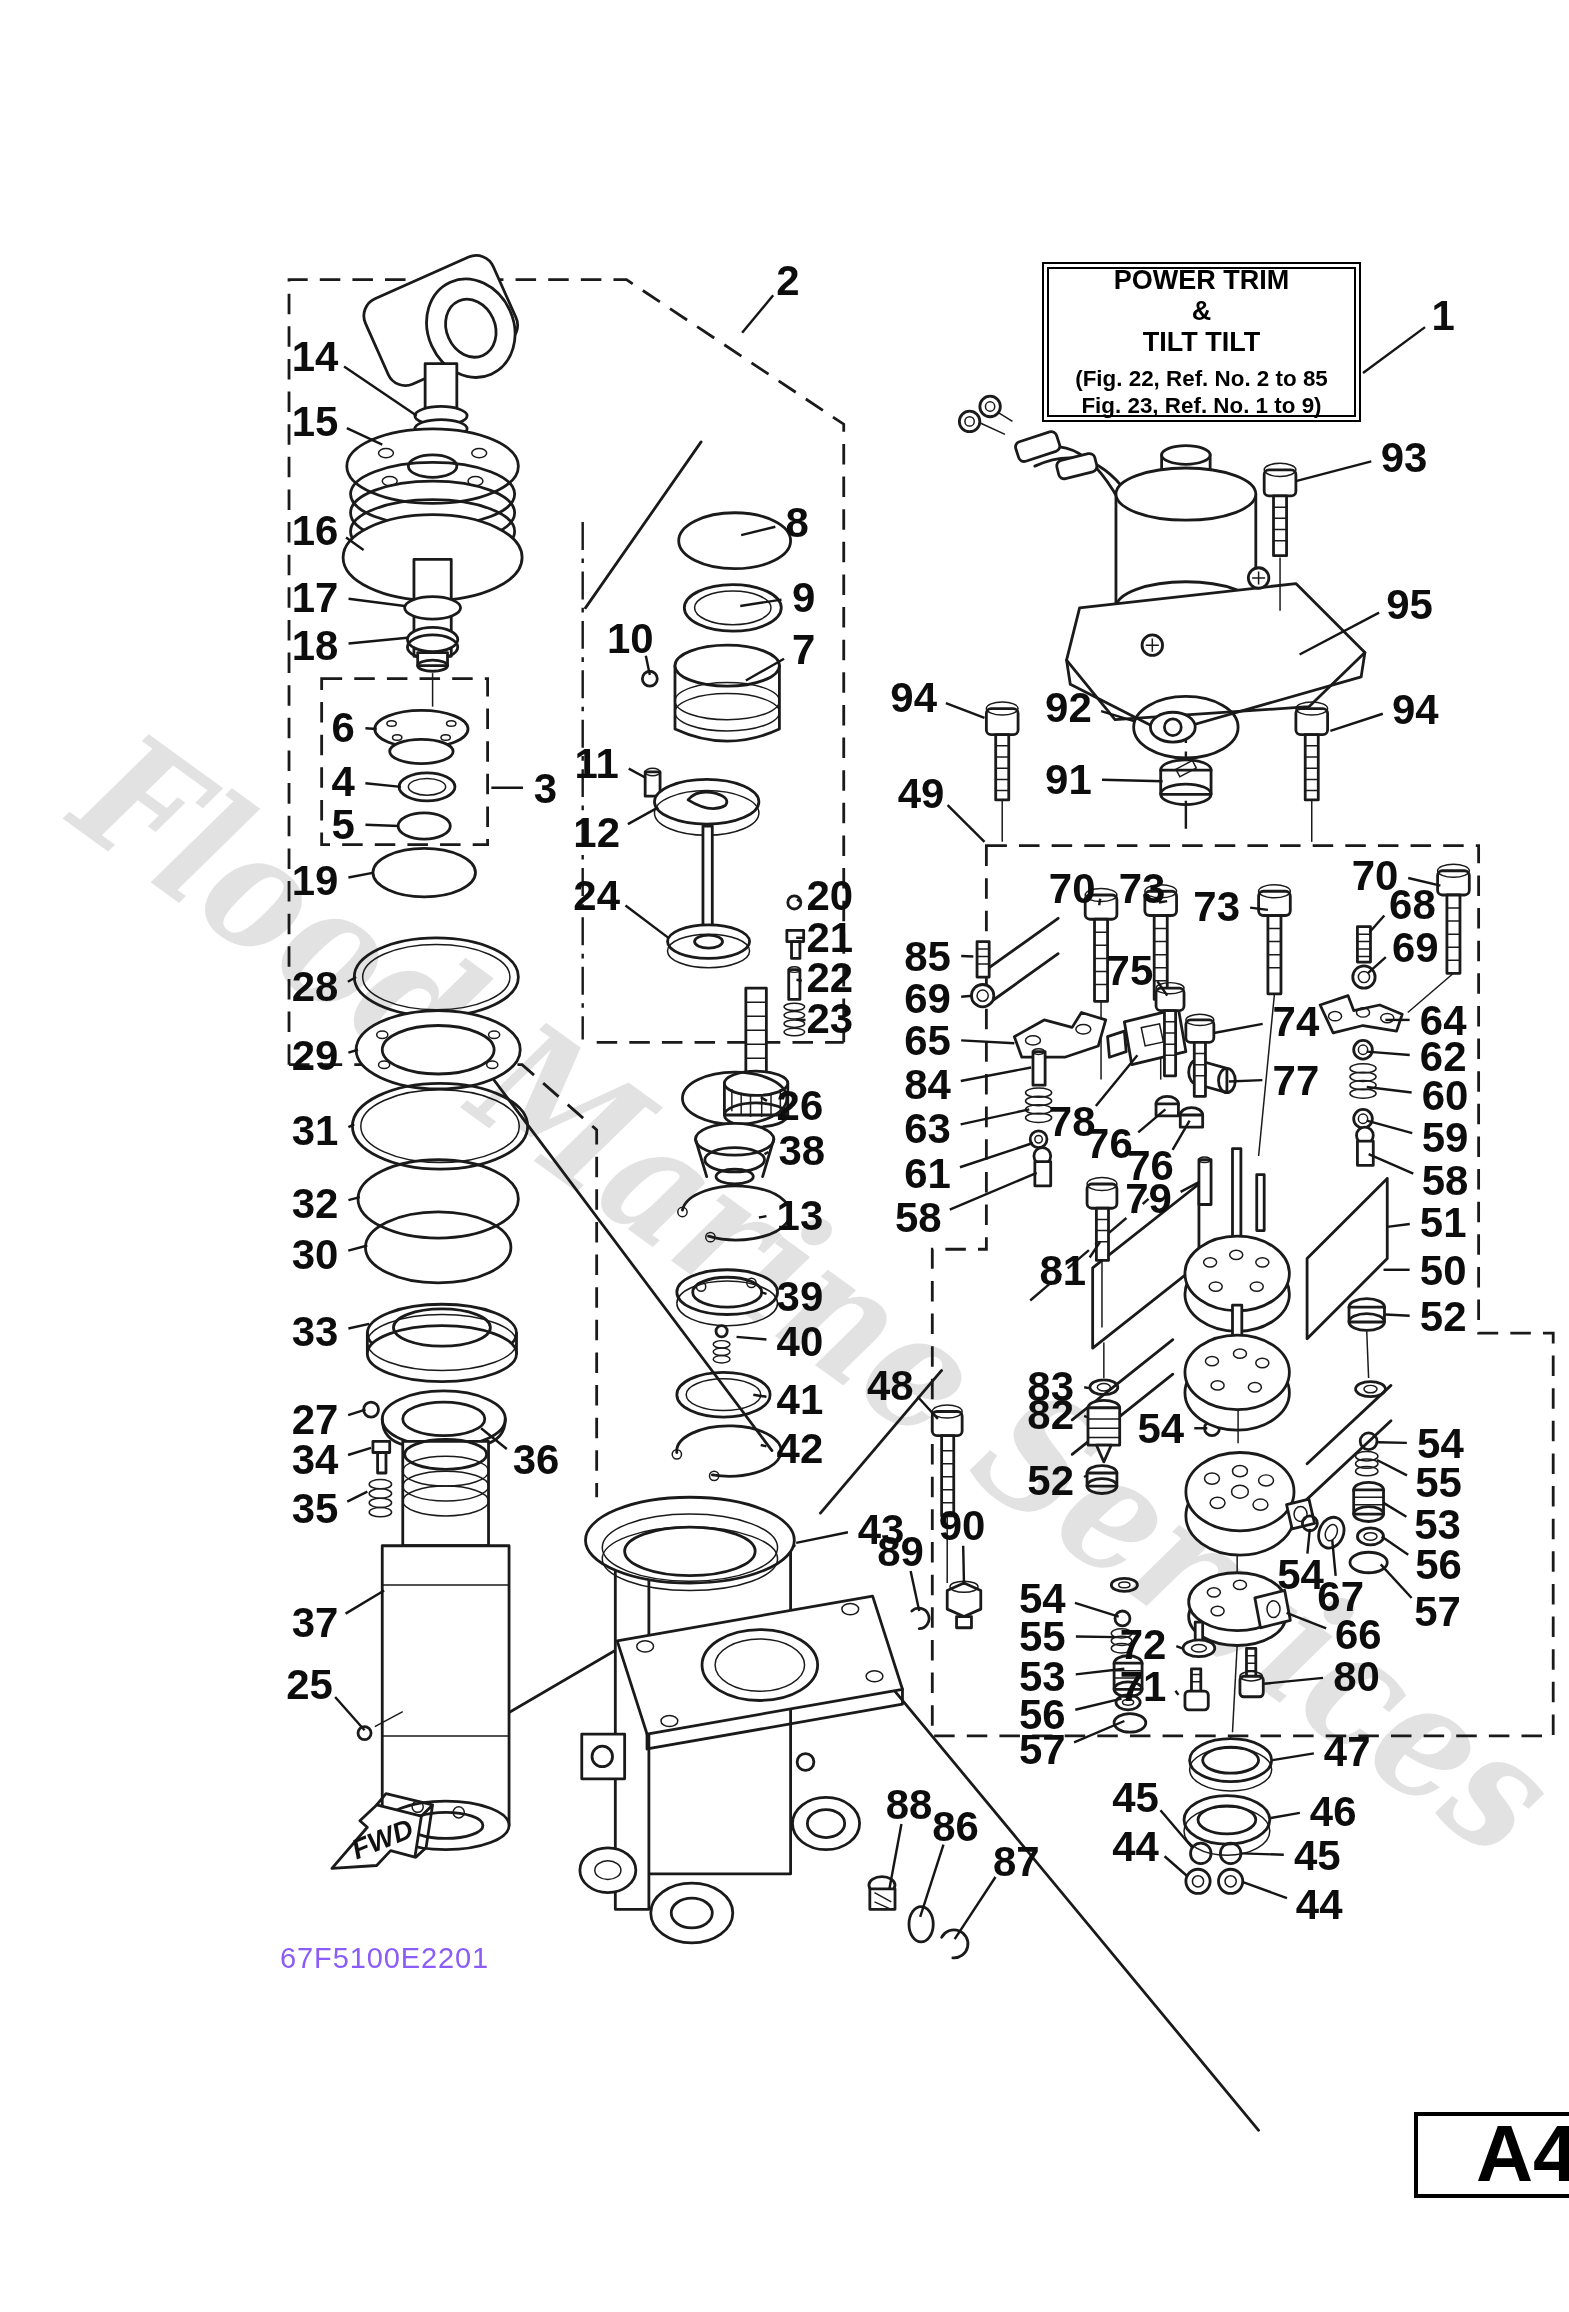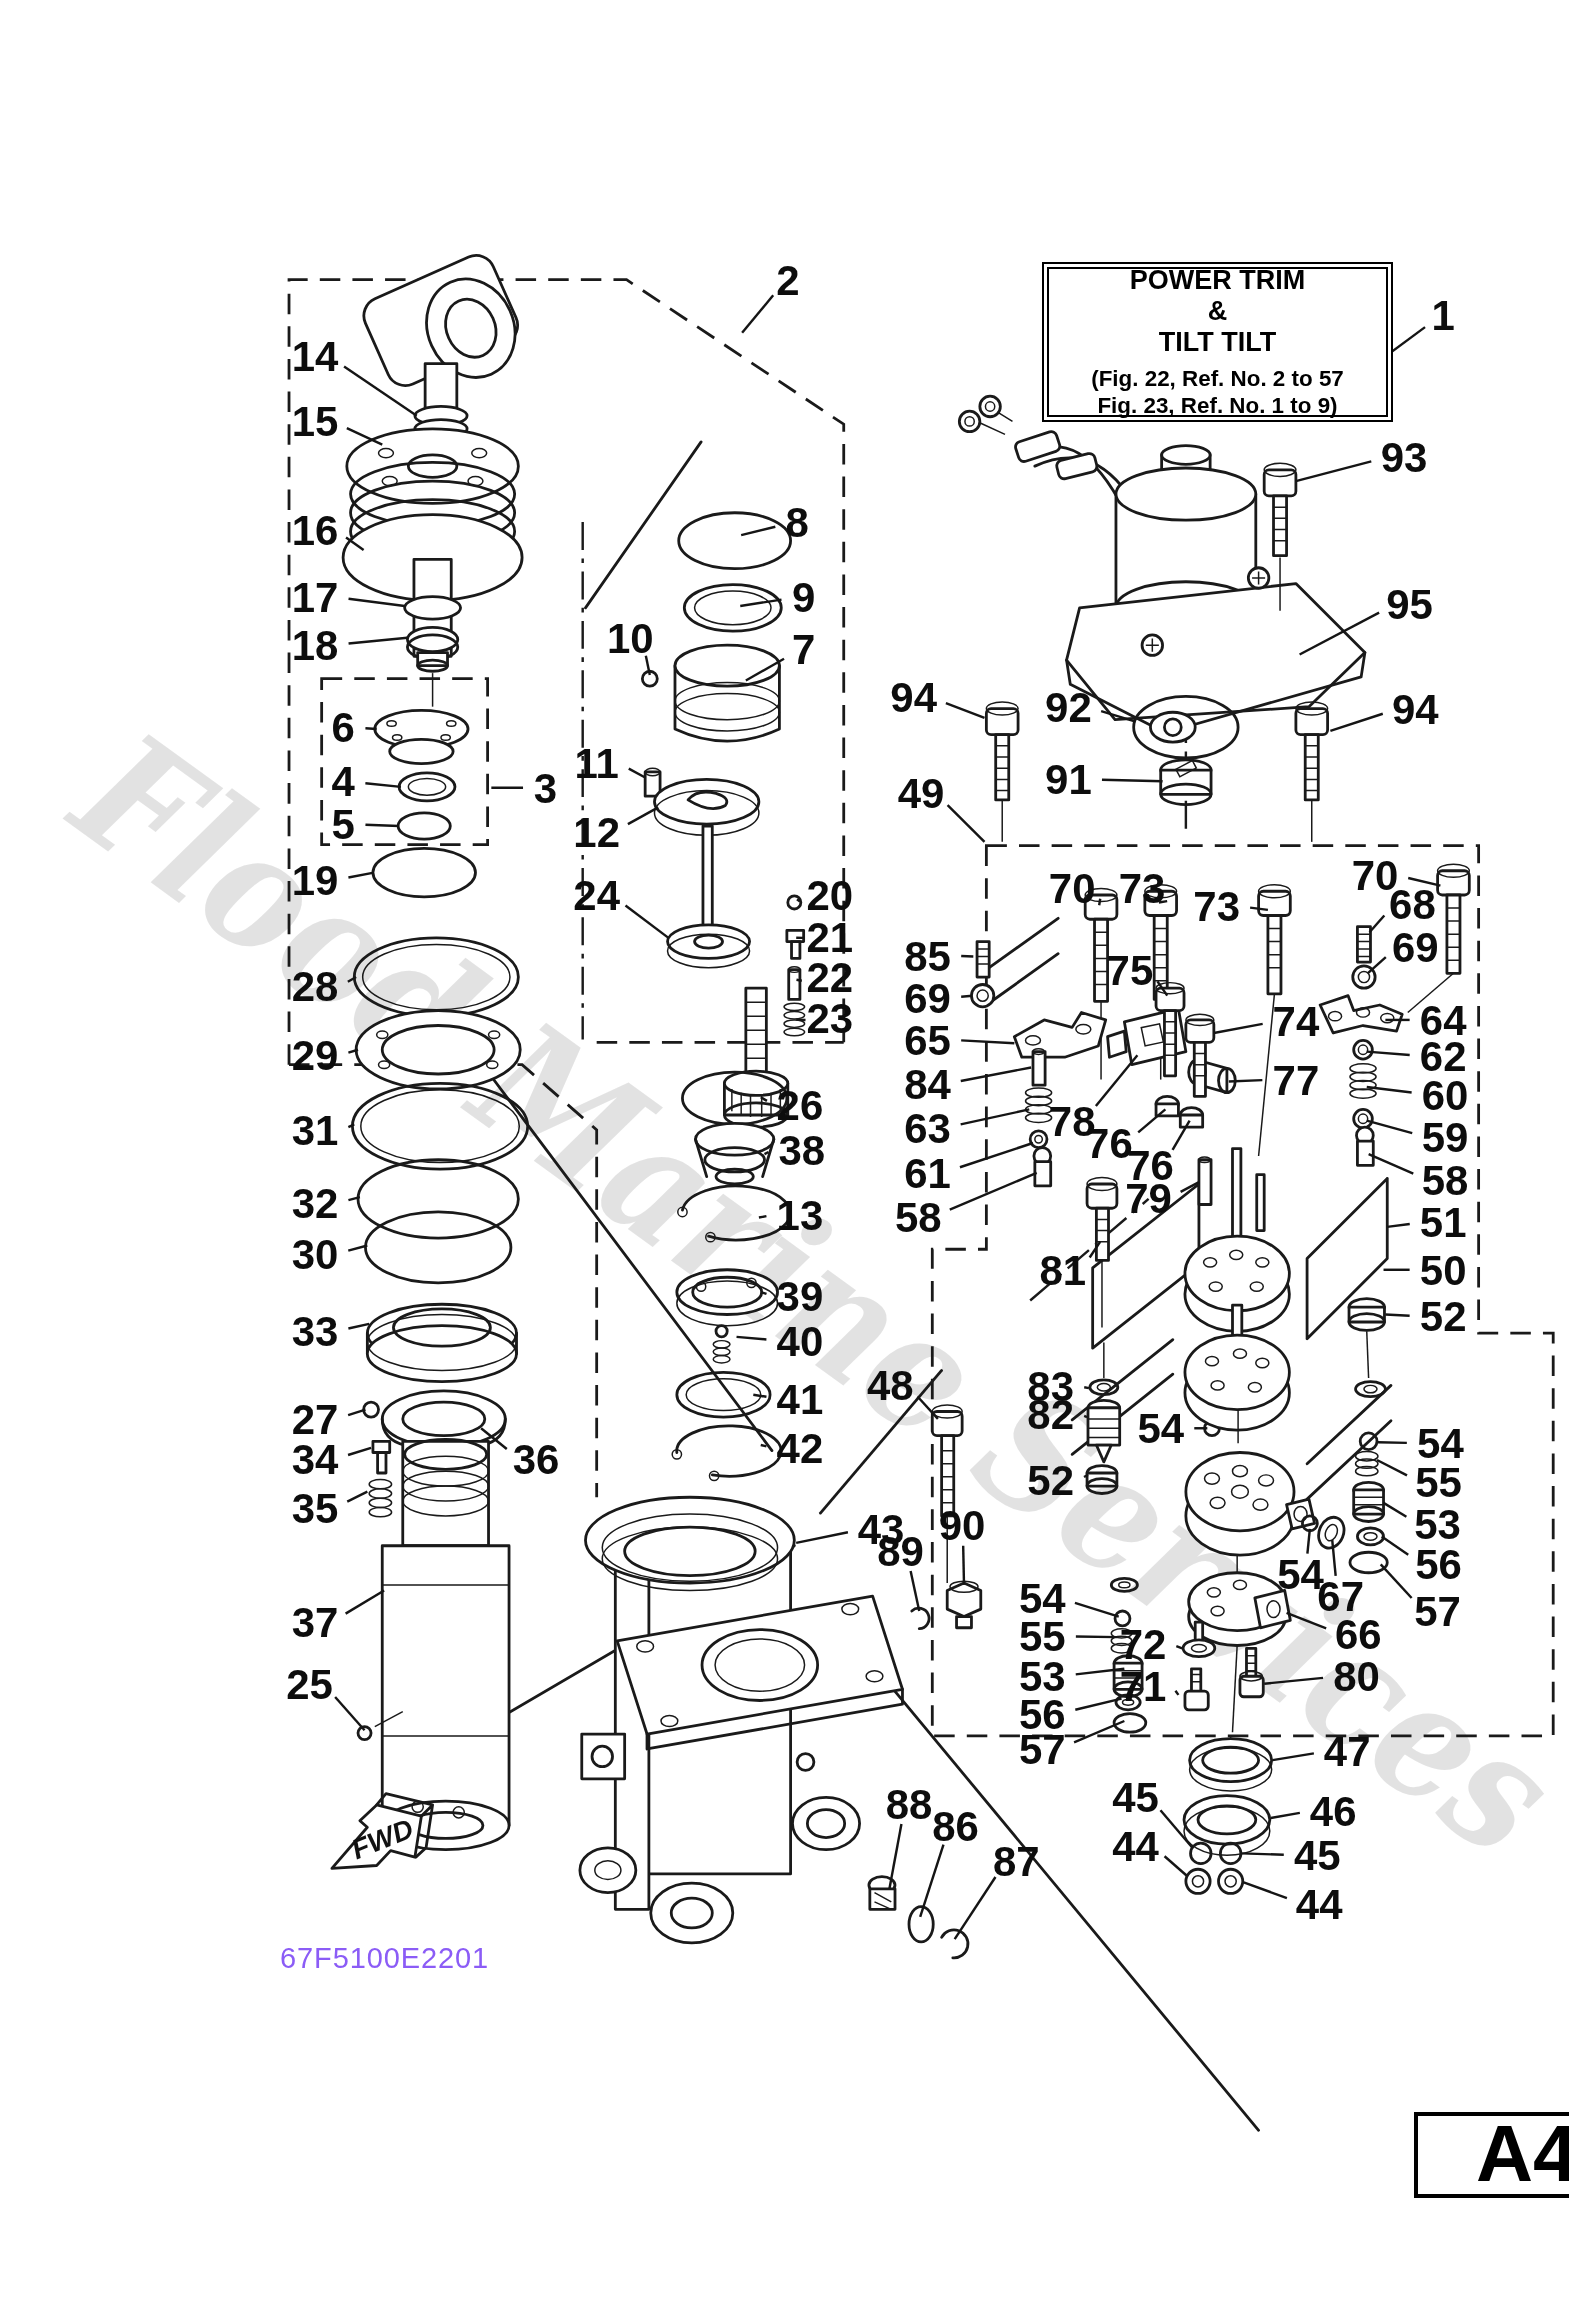--- a/index.html
+++ b/index.html
@@ -6,21 +6,21 @@
   #page{position:relative;width:1570px;height:2313px;background:#ffffff;overflow:hidden;
         font-family:"Liberation Sans",sans-serif;}
   #art{position:absolute;left:0;top:0;}
   svg .ln{stroke:#1a1a1a;stroke-width:3;fill:none;stroke-linecap:round;stroke-linejoin:round;}
   svg .f{fill:#ffffff;}
   svg .thin{stroke:#1a1a1a;stroke-width:1.6;fill:none;}
   svg .dash{stroke:#1a1a1a;stroke-width:3;fill:none;stroke-dasharray:22 13;}
   svg .dashdot{stroke:#1a1a1a;stroke-width:2.6;fill:none;stroke-dasharray:30 9 5 9;}
   svg .callout-text{font-family:"Liberation Sans",sans-serif;font-size:45px;font-weight:bold;fill:#0d0d0d;}
   svg .leader{stroke:#151515;stroke-width:2.6;fill:none;}
-  .titlebox{position:absolute;left:1042px;top:262px;width:351px;height:160px;
+  .titlebox{position:absolute;left:1042px;top:262px;width:319px;height:160px;
     border:2.8px solid #000;background:#fff;box-sizing:border-box;padding:2.8px;z-index:5;}
   .titlebox-inner{border:2.8px solid #000;width:100%;height:100%;box-sizing:border-box;
     display:flex;flex-direction:column;align-items:center;justify-content:center;text-align:center;}
   .tb-main{font-size:27px;font-weight:bold;line-height:31px;color:#000;}
   .tb-fig{font-size:22.4px;font-weight:bold;line-height:27px;color:#000;white-space:nowrap;}
   .figcode{position:absolute;left:280px;top:1942px;font-size:29px;font-weight:normal;
     letter-spacing:0.9px;color:#8b5cf6;z-index:5;}
   .pagetab{position:absolute;left:1414px;top:2112px;width:214px;height:86px;border:4.7px solid #000;
     box-sizing:border-box;background:#fff;z-index:5;font-size:79px;font-weight:bold;color:#000;
     line-height:75px;padding-left:58px;}
@@ -735,21 +735,21 @@
         <line x1="1479.2649156375223" y1="657.1547269827267" x2="1394" y2="702" class="leader"></line>
         <text x="1512" y="648" class="callout-text" text-anchor="middle" dy="0.36em">95</text>
       </g>
 </svg>
 
   <div class="titlebox">
     <div class="titlebox-inner">
       <div class="tb-main">POWER TRIM</div>
       <div class="tb-main">&amp;</div>
       <div class="tb-main">TILT TILT</div>
-      <div class="tb-fig" style="margin-top:7.5px;">(Fig. 22, Ref. No. 2 to 57</div>
+      <div class="tb-fig" style="margin-top:7.5px;">(Fig. 22, Ref. No. 2 to 85</div>
       <div class="tb-fig">Fig. 23, Ref. No. 1 to 9)</div>
     </div>
   </div>
 
   <div class="figcode">67F5100E2201</div>
 
   <div class="pagetab">A4</div>
 </div>
 
 

